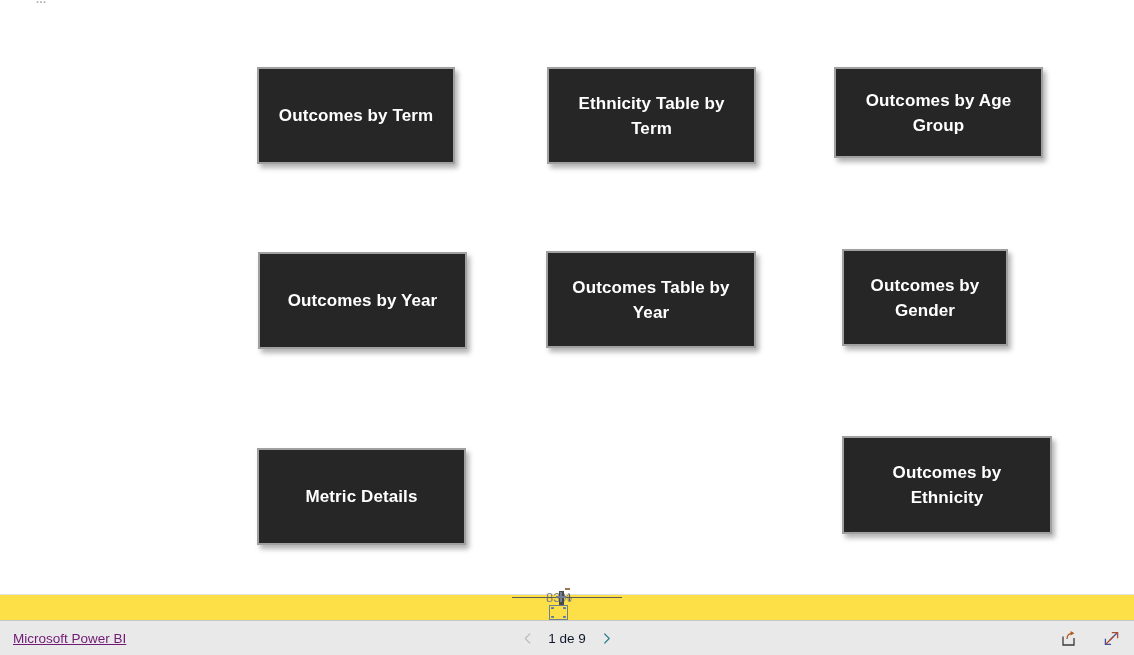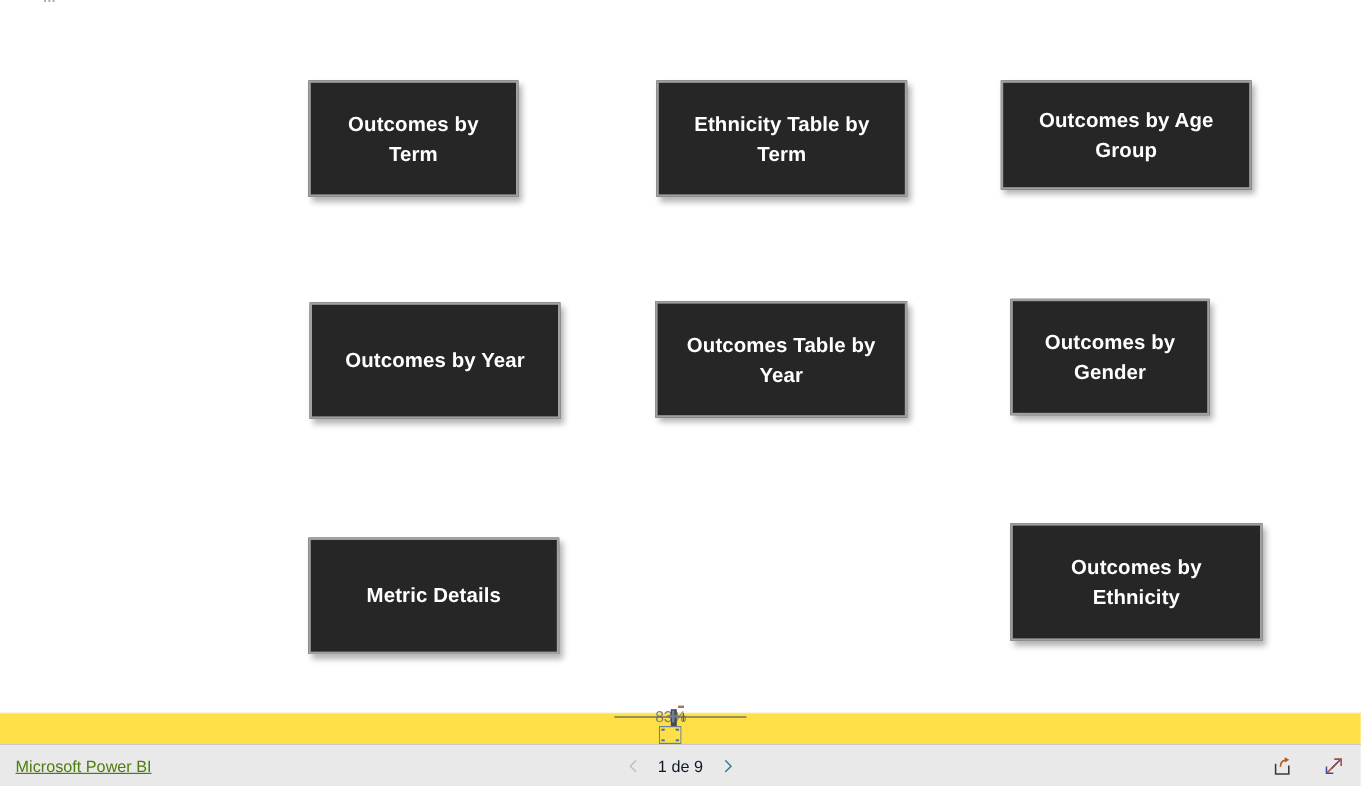--- a/index.html
+++ b/index.html
@@ -56,21 +56,21 @@
   }
   .nav-button span {
     color: #ffffff;
     font-size: 17px;
     font-weight: bold;
     line-height: 25px;
     letter-spacing: 0.1px;
   }
 
   
-  #btn-outcomes-by-term      { left: 257px; top: 67px;  width: 175px; height: 97px; }
+  #btn-outcomes-by-term      { left: 257px; top: 67px;  width: 198px; height: 97px; }
   #btn-outcomes-table-term   { left: 547px; top: 67px;  width: 209px; height: 97px; }
   #btn-outcomes-age-group    { left: 834px; top: 67px;  width: 209px; height: 91px; }
   
   #btn-outcomes-by-year      { left: 258px; top: 252px; width: 209px; height: 97px; }
   #btn-outcomes-table-year   { left: 546px; top: 251px; width: 210px; height: 97px; }
   #btn-outcomes-by-gender    { left: 842px; top: 249px; width: 166px; height: 97px; }
   
   #btn-metric-details        { left: 257px; top: 448px; width: 209px; height: 97px; }
   #btn-outcomes-by-ethnicity { left: 842px; top: 436px; width: 210px; height: 98px; }
 
@@ -166,21 +166,21 @@
     width: 1134px;
     height: 34px;
     background: #e9e9e9;
     display: flex;
     align-items: center;
   }
   #powerbi-link {
     position: absolute;
     left: 13px;
     font-size: 13.5px;
-    color: #4d7c0f;
+    color: #701a75;
     text-decoration: underline;
     cursor: pointer;
     white-space: nowrap;
   }
 
   #page-nav {
     position: absolute;
     left: 50%;
     transform: translateX(-50%);
     display: flex;

